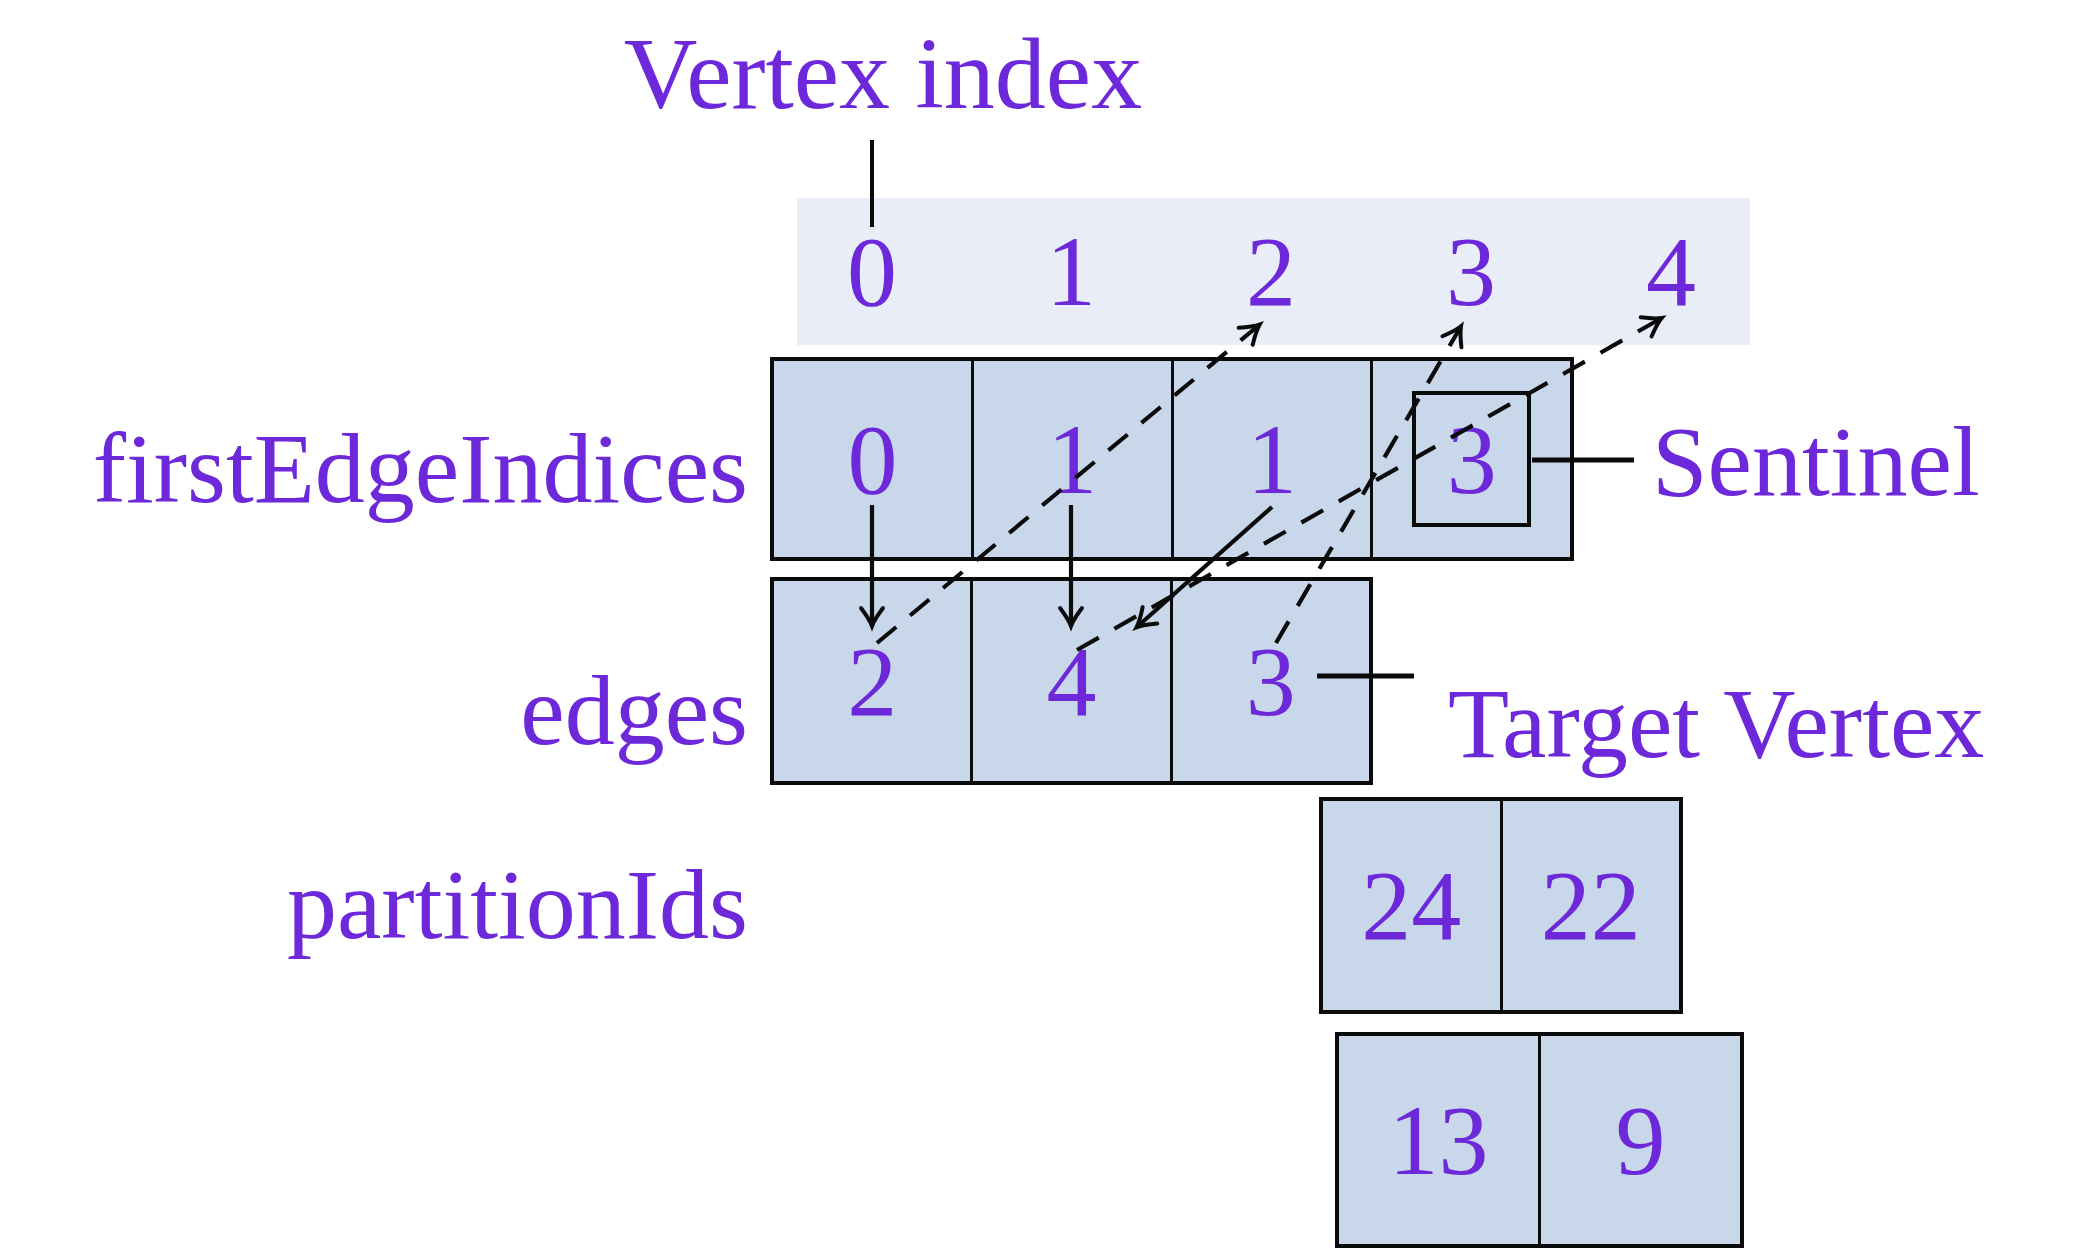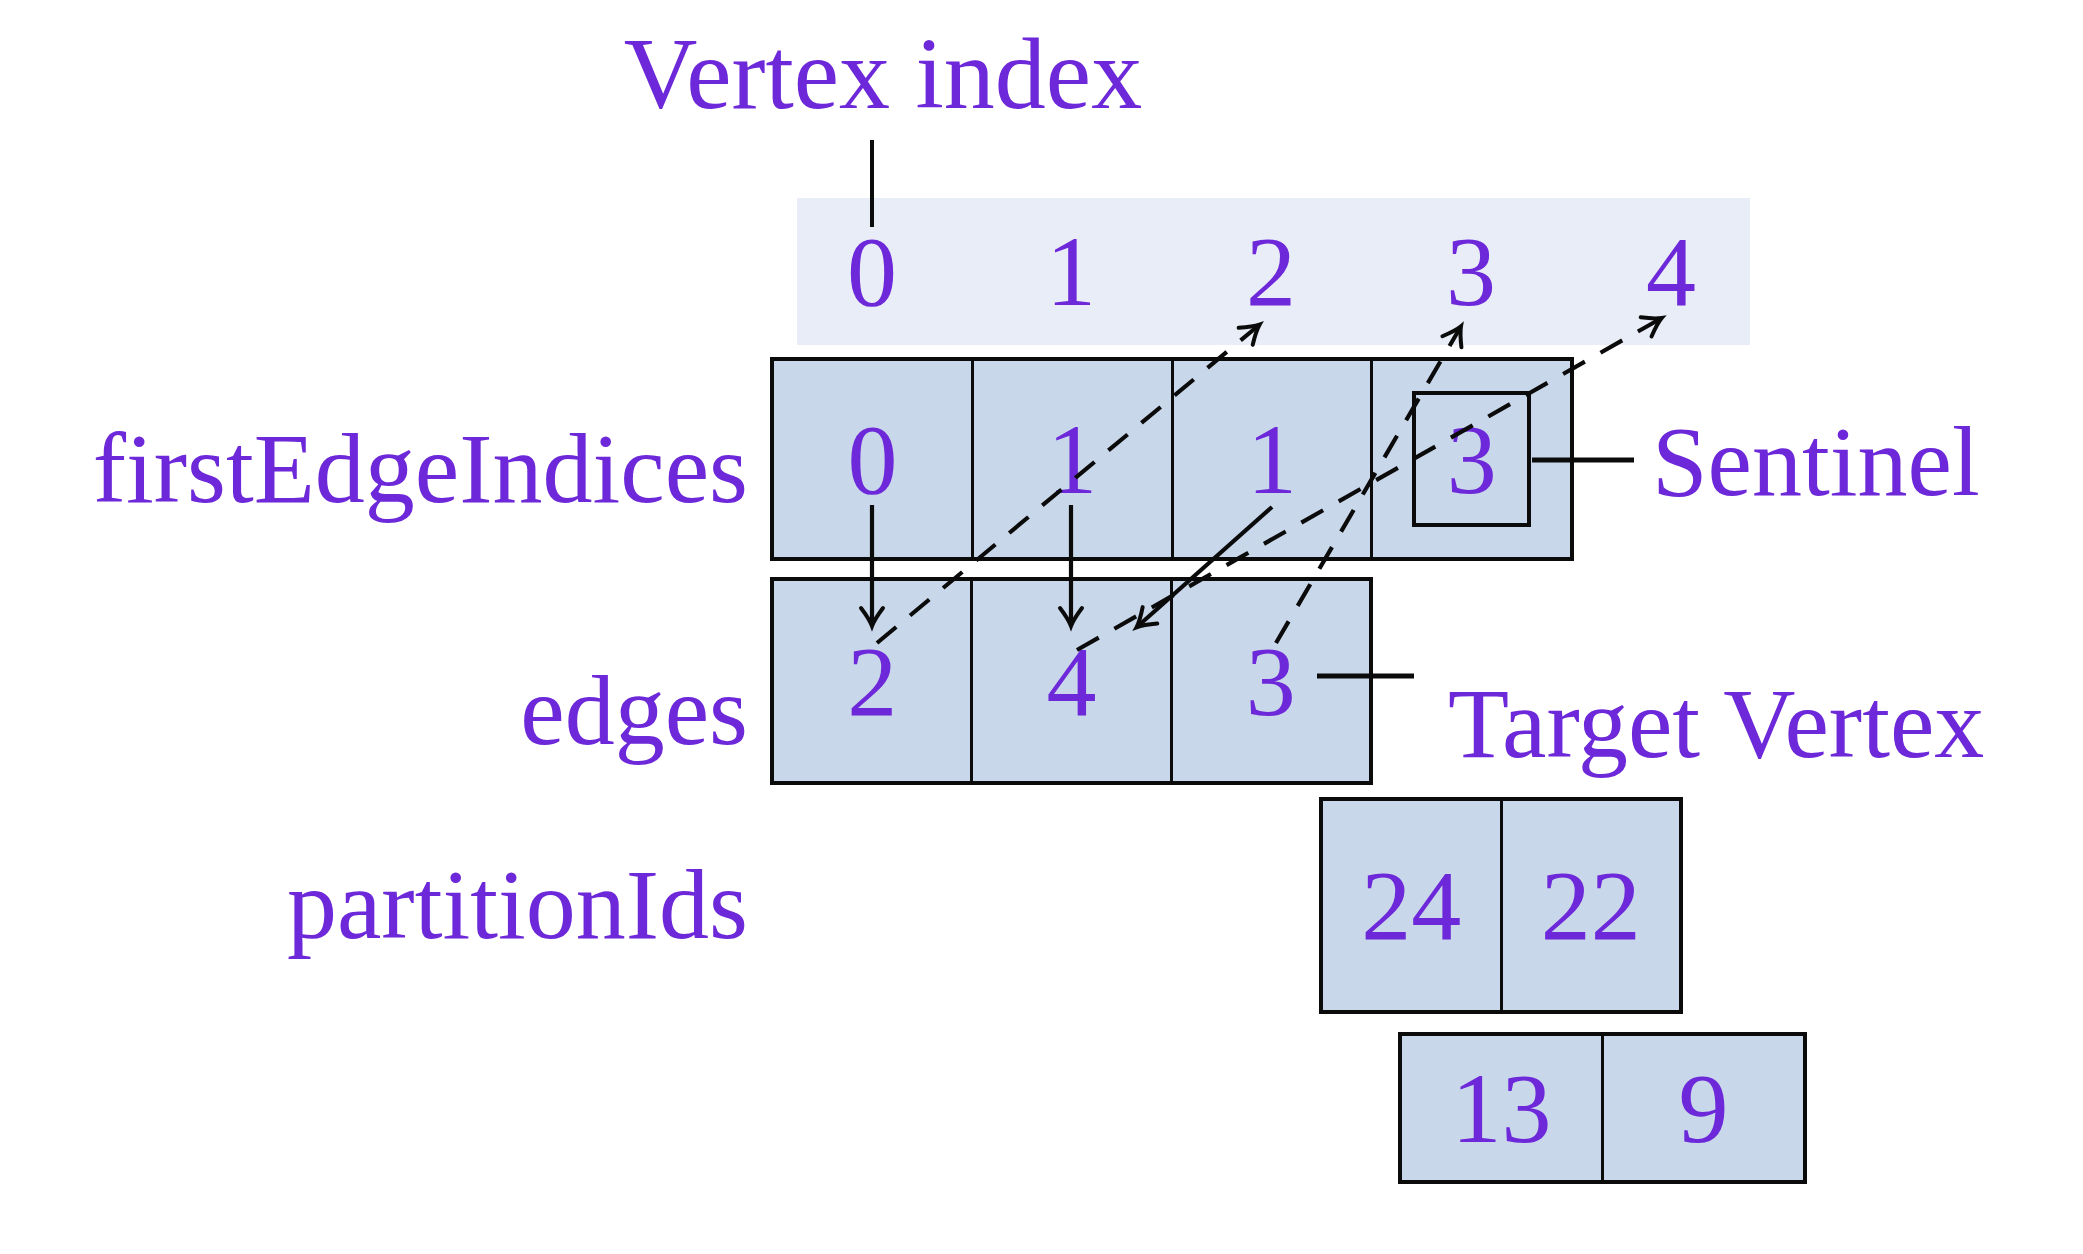--- a/index.html
+++ b/index.html
@@ -47,21 +47,21 @@
   
   .dtable{
     position:absolute;box-sizing:border-box;
     border:4px solid var(--line);
     background:var(--cell-fill);
     display:flex;flex-direction:row;
   }
   .t-fei{left:770px;top:357px;width:804px;height:204px;}
   .t-edges{left:770px;top:577px;width:603px;height:208px;}
   .t-pids{left:1319px;top:797px;width:364px;height:217px;}
-  .t-vids{left:1398px;top:1032px;width:409px;height:152px;text-align:right;}
+  .t-vids{left:1335px;top:1032px;width:409px;height:216px;text-align:right;}
   .cell{
     flex:1 1 0;display:flex;align-items:center;justify-content:center;
     font-size:100px;
   }
   .cell + .cell{border-left:3px solid var(--line);}
   .sentinel-box{
     box-sizing:border-box;width:119px;height:136px;
     border:4px solid var(--line);
     display:flex;align-items:center;justify-content:center;
   }

